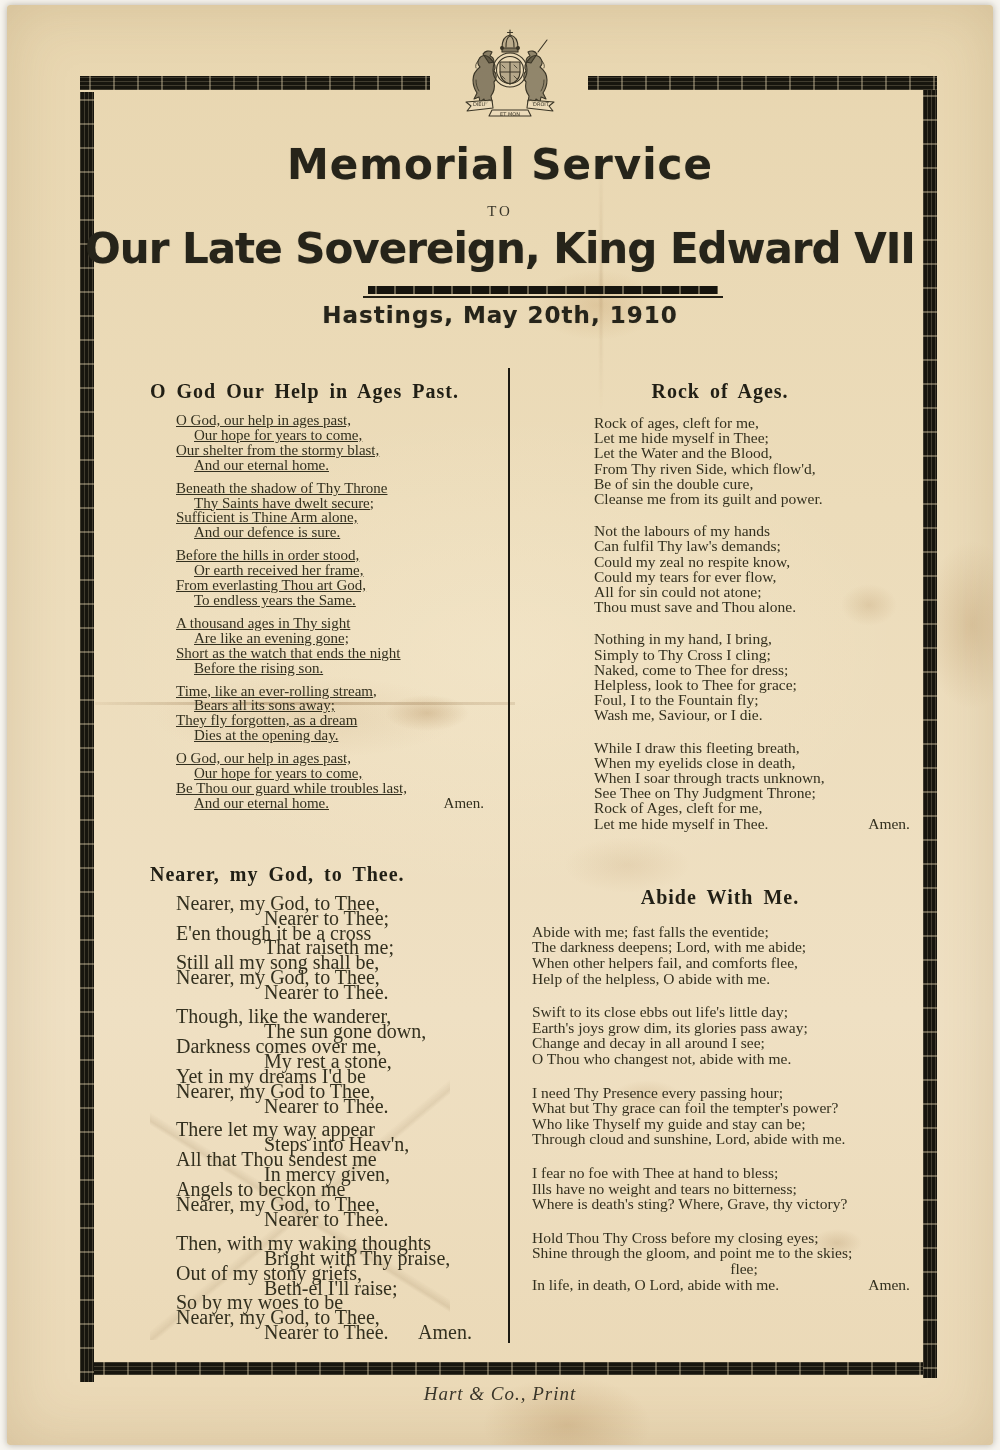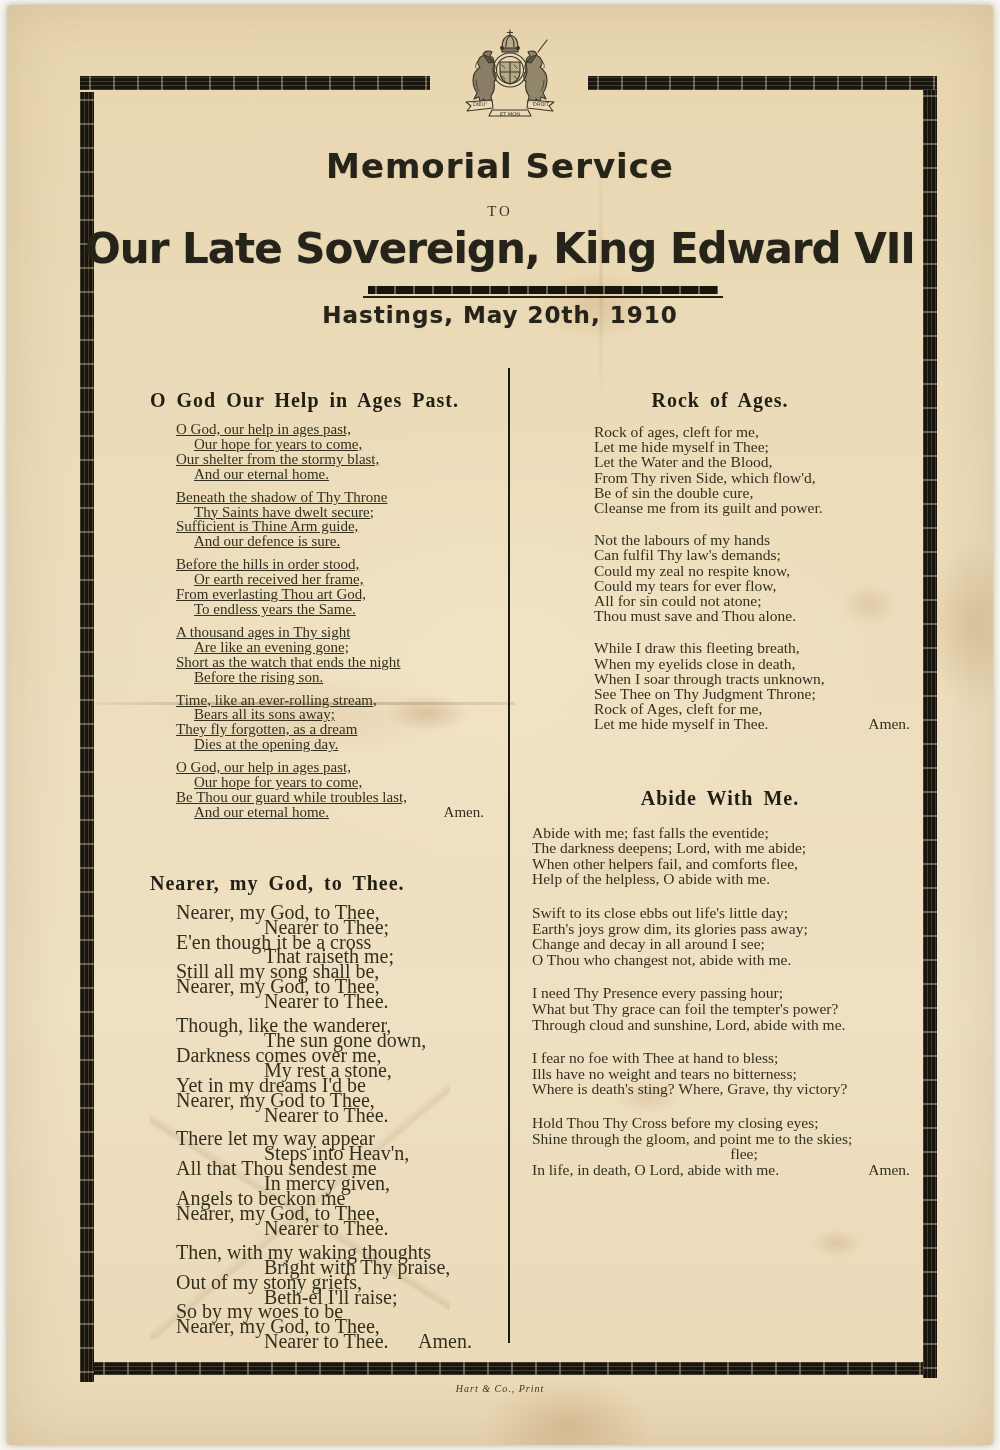--- a/index.html
+++ b/index.html
@@ -54,29 +54,29 @@
   .bar-bottom{left:94px;top:1362px;width:829px;height:13px;}
   
   .crest{position:absolute;left:450px;top:24px;width:120px;height:98px;}
   .crest svg{width:100%;height:100%;}
   
   .display{
     position:absolute;left:0;width:1000px;text-align:center;
     font-family:"DejaVu Sans", sans-serif;font-weight:bold;color:#26241a;
     text-shadow:0 0 1px rgba(38,36,26,.35);
   }
-  .t1{top:146px;font-size:34px;letter-spacing:1px;}
+  .t1{top:140px;font-size:42px;letter-spacing:1px;}
   .to{top:203px;font-family:"Liberation Serif",serif;font-weight:normal;font-size:15px;letter-spacing:3px;color:#3a362a;text-shadow:none;}
   .t2{top:224px;font-size:42px;letter-spacing:-1px;}
   .title-rule{position:absolute;left:368px;top:286px;width:350px;height:8px;background-color:#17150e;
       background-image:repeating-linear-gradient(90deg, rgba(233,216,178,0) 0 7px, rgba(233,216,178,.4) 7px 9px, rgba(233,216,178,0) 9px 19px);}
   .title-rule::after{content:"";position:absolute;left:-5px;right:-5px;top:10px;height:2px;background:#221f15;}
   .t3{top:302px;font-size:23px;letter-spacing:1px;}
   
-  .col{position:absolute;top:389px;color:#33301f;}
+  .col{position:absolute;top:380px;color:#33301f;}
   .col-left{left:150px;width:346px;}
   .col-right{left:530px;width:380px;}
   .divider{position:absolute;left:508px;top:368px;width:2px;height:975px;background:#1c1a12;}
   .hymn-title{
     margin:0 0 11px 0;font-family:"Liberation Serif",serif;font-weight:bold;
     font-size:20px;color:#211f15;letter-spacing:1px;word-spacing:4px;line-height:22px;
   }
   .align-left{text-align:left;}
   .align-center{text-align:center;}
   .stanza{margin:0;}
@@ -90,21 +90,21 @@
   .hymn-nearer-my-god{margin-top:52px;}
   .hymn-nearer-my-god .stanza{margin-bottom:9px;padding-left:26px;padding-right:24px;font-size:20px;line-height:14.9px;}
   .hymn-rock-of-ages .hymn-title{margin-bottom:13px;}
   .hymn-rock-of-ages .stanza{margin-bottom:17px;padding-left:64px;font-size:15.5px;line-height:15.2px;}
   .hymn-abide-with-me{margin-top:55px;}
   .hymn-abide-with-me .hymn-title{margin-bottom:16px;}
   .hymn-abide-with-me .stanza{margin-bottom:18px;padding-left:2px;font-size:15.5px;line-height:15.6px;}
   
   .printer{
     position:absolute;left:0;top:1383px;width:1000px;text-align:center;
-    font-family:"Liberation Serif",serif;font-style:italic;font-size:10px;color:#3a362a;letter-spacing:1px;
+    font-family:"Liberation Serif",serif;font-style:italic;font-size:19px;color:#3a362a;letter-spacing:1px;
   }
 </style>
 </head>
 <body>
 
 <div class="paper"></div>
 <div class="crease crease-h"></div>
 <div class="crease crease-v"></div>
 <div class="crease crease-d"></div>
 
@@ -167,21 +167,21 @@
       <h4 class="hymn-title align-left">O God Our Help in Ages Past.</h4>
       <div class="stanza">
         <div class="line i0">O God, our help in ages past,</div>
         <div class="line i1">Our hope for years to come,</div>
         <div class="line i0">Our shelter from the stormy blast,</div>
         <div class="line i1">And our eternal home.</div>
       </div>
       <div class="stanza">
         <div class="line i0">Beneath the shadow of Thy Throne</div>
         <div class="line i1">Thy Saints have dwelt secure;</div>
-        <div class="line i0">Sufficient is Thine Arm guide,</div>
+        <div class="line i0">Sufficient is Thine Arm alone,</div>
         <div class="line i1">And our defence is sure.</div>
       </div>
       <div class="stanza">
         <div class="line i0">Before the hills in order stood,</div>
         <div class="line i1">Or earth received her frame,</div>
         <div class="line i0">From everlasting Thou art God,</div>
         <div class="line i1">To endless years the Same.</div>
       </div>
       <div class="stanza">
         <div class="line i0">A thousand ages in Thy sight</div>
@@ -256,20 +256,28 @@
       </div>
       <div class="stanza">
         <div class="line i0">Not the labours of my hands</div>
         <div class="line i0">Can fulfil Thy law's demands;</div>
         <div class="line i0">Could my zeal no respite know,</div>
         <div class="line i0">Could my tears for ever flow,</div>
         <div class="line i0">All for sin could not atone;</div>
         <div class="line i0">Thou must save and Thou alone.</div>
       </div>
       <div class="stanza">
+        <div class="line i0">Nothing in my hand, I bring,</div>
+        <div class="line i0">Simply to Thy Cross I cling;</div>
+        <div class="line i0">Naked, come to Thee for dress;</div>
+        <div class="line i0">Helpless, look to Thee for grace;</div>
+        <div class="line i0">Foul, I to the Fountain fly;</div>
+        <div class="line i0">Wash me, Saviour, or I die.</div>
+      </div>
+      <div class="stanza">
         <div class="line i0">While I draw this fleeting breath,</div>
         <div class="line i0">When my eyelids close in death,</div>
         <div class="line i0">When I soar through tracts unknown,</div>
         <div class="line i0">See Thee on Thy Judgment Throne;</div>
         <div class="line i0">Rock of Ages, cleft for me,</div>
         <div class="line i0">Let me hide myself in Thee.<span class="amen">Amen.</span></div>
       </div>
     </section>
     <section class="hymn hymn-abide-with-me">
       <h4 class="hymn-title align-center">Abide With Me.</h4>
@@ -281,20 +289,21 @@
       </div>
       <div class="stanza">
         <div class="line i0">Swift to its close ebbs out life's little day;</div>
         <div class="line i0">Earth's joys grow dim, its glories pass away;</div>
         <div class="line i0">Change and decay in all around I see;</div>
         <div class="line i0">O Thou who changest not, abide with me.</div>
       </div>
       <div class="stanza">
         <div class="line i0">I need Thy Presence every passing hour;</div>
         <div class="line i0">What but Thy grace can foil the tempter's power?</div>
+        <div class="line i0">Who like Thyself my guide and stay can be;</div>
         <div class="line i0">Through cloud and sunshine, Lord, abide with me.</div>
       </div>
       <div class="stanza">
         <div class="line i0">I fear no foe with Thee at hand to bless;</div>
         <div class="line i0">Ills have no weight and tears no bitterness;</div>
         <div class="line i0">Where is death's sting? Where, Grave, thy victory?</div>
       </div>
       <div class="stanza">
         <div class="line i0">Hold Thou Thy Cross before my closing eyes;</div>
         <div class="line i0">Shine through the gloom, and point me to the skies;</div>

